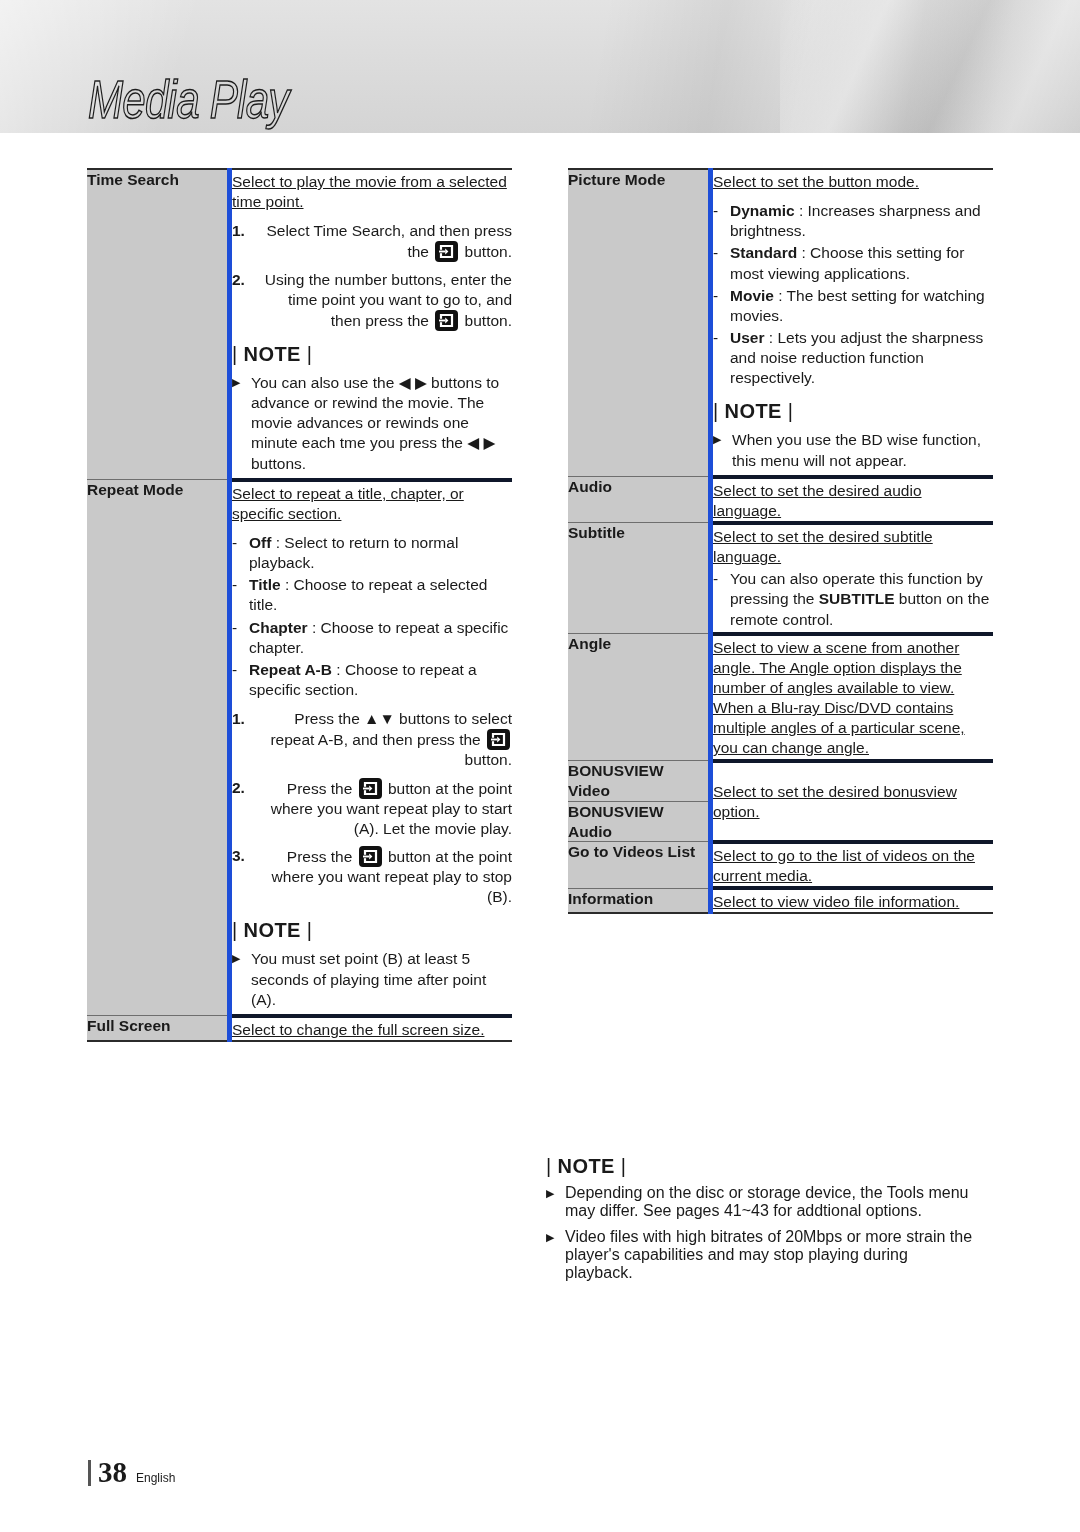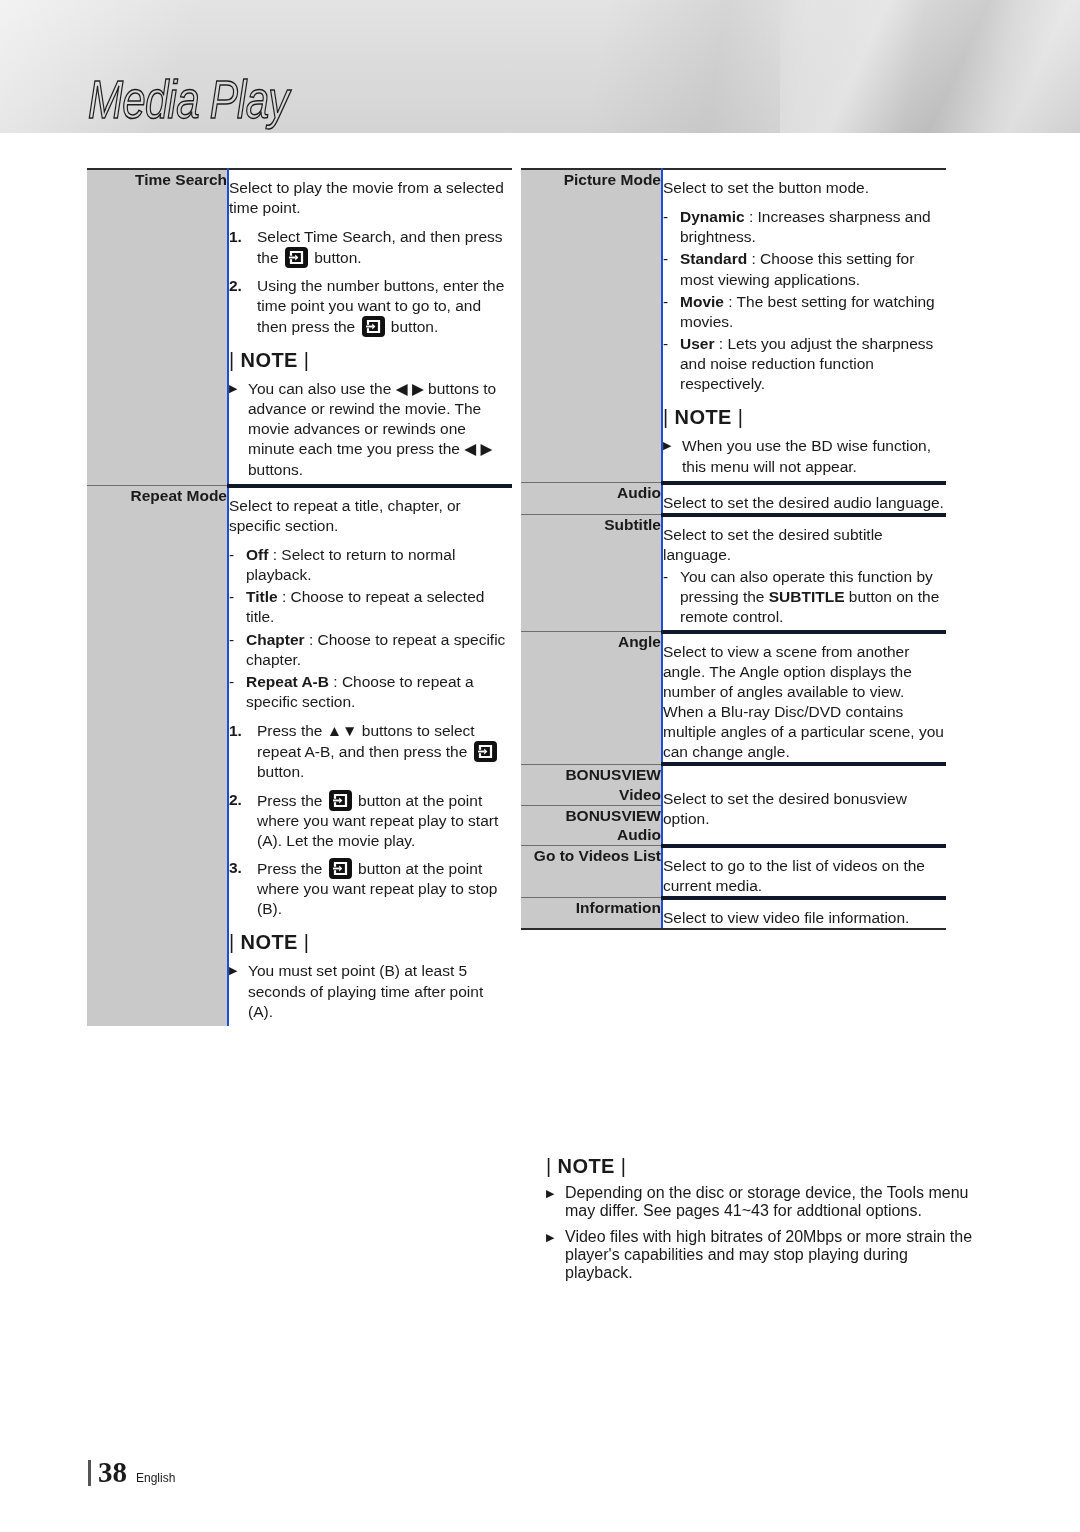--- a/index.html
+++ b/index.html
@@ -39,68 +39,67 @@
     transform-origin:left top;
     white-space:nowrap;
     z-index:5;
   }
 
   
   .cols{
     position:absolute;left:0;top:168px;width:1080px;
   }
   .col-left{position:absolute;left:87px;top:0;width:425px;}
-  .col-right{position:absolute;left:521px;top:0;width:425px;}
+  .col-right{position:absolute;left:568px;top:0;width:425px;}
 
   table.spec{
     border-collapse:collapse;
     width:100%;
     table-layout:fixed;
   }
   table.spec td{
     vertical-align:top;
     padding:0;
   }
   .c-label{
     width:140px;
     background:#c9c9c9;
     font-weight:bold;
     font-size:15.5px;
     line-height:1.28;
     padding:9px 8px 9px 11px;
-    border-right:2px solid #1d4ed8;
+    border-right:5px solid #1d4ed8;
     vertical-align:middle;
-    text-align:right;
   }
   .c-desc{
     background:#ffffff;
     font-size:15.5px;
     line-height:1.30;
     padding:9px 6px 10px 10px;
   }
   
   tr.rowline > td{border-top:4px solid #0f172a;}
   tr.rowline > td.c-label{border-top:1px solid #6e6e6e;margin-top:16px;}
   tr.toprow > td{border-top:2px solid #2b2b2b;}
   tr.toprow > td.c-label{border-top:2px solid #2b2b2b;}
   table.spec tr.lastrow > td{border-bottom:2px solid #2b2b2b;}
 
   
-  .p{margin:8px 0 9px 0;}
+  .p{margin:2px 0 9px 0;text-decoration:underline;}
   .p:last-child{margin-bottom:0;}
 
   .num-item{
     display:flex;
     margin:0 0 7px 0;
   }
   .num-item .n{
     flex:0 0 28px;
     font-weight:bold;
   }
-  .num-item .t{flex:1 1 auto;}
+  .num-item .t{flex:1 1 auto;text-align:right;}
 
   .dash-item{
     display:flex;
     margin:0 0 2px 0;
   }
   .dash-item .d{
     flex:0 0 17px;
   }
   .dash-item .t{flex:1 1 auto;}
 
@@ -260,20 +259,26 @@
 
           <div class="note-head"><span class="bar">|</span> <span>NOTE</span> <span class="bar">|</span></div>
 
           <div class="bullet-item">
             <span class="b">▶</span>
             <span class="t">You must set point (B) at least 5 seconds of playing time after point (A).</span>
           </div>
         </td>
       </tr>
 
+      <tr class="rowline lastrow">
+        <td class="c-label">Full Screen</td>
+        <td class="c-desc">
+          <div class="p">Select to change the full screen size.</div>
+        </td>
+      </tr>
 
       </tbody>
     </table>
   </div>
 
   <div class="col-right">
     <table class="spec">
       <tbody>
 
       <tr class="toprow">

